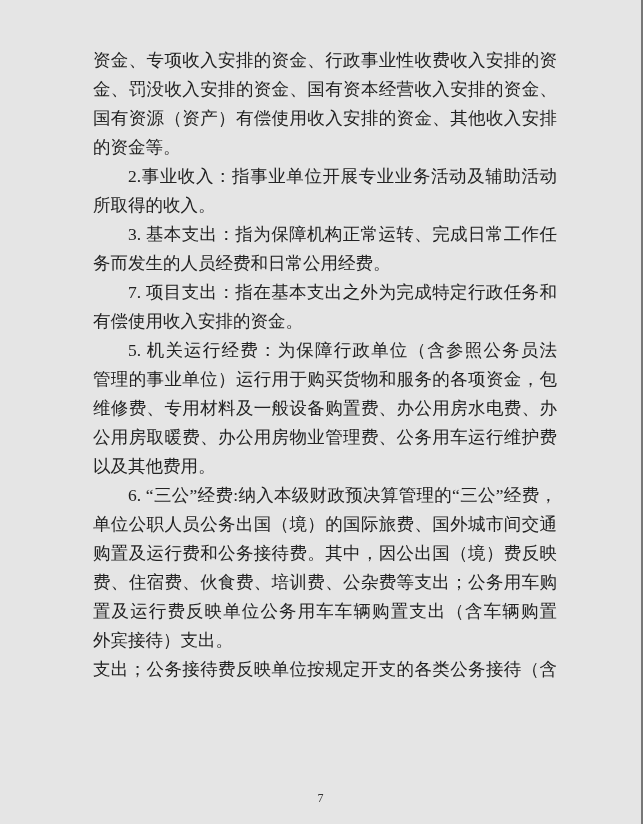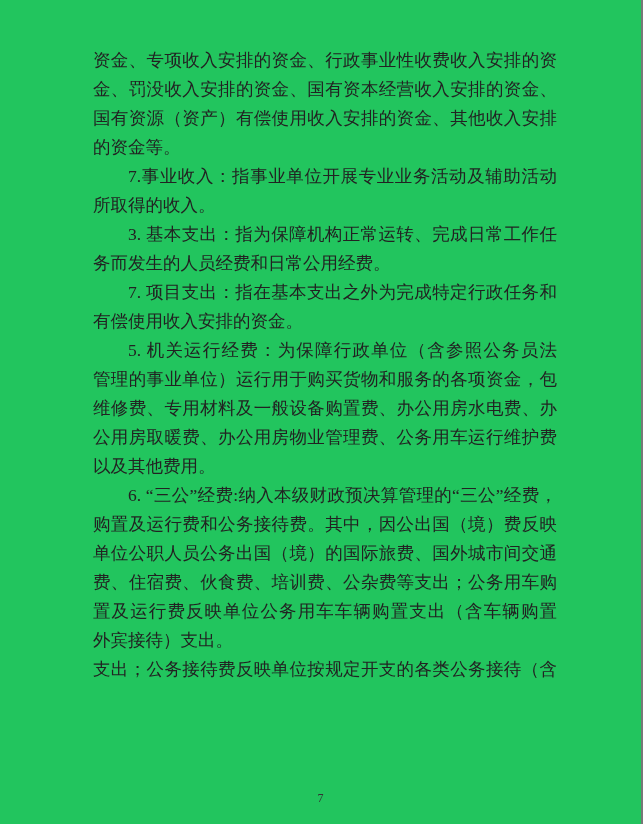--- a/index.html
+++ b/index.html
@@ -50,51 +50,51 @@
     top: 791px;
     text-align: center;
     font-size: 12px;
     color: #333333;
     font-family: "Liberation Serif", "DejaVu Serif", serif;
   }
 </style>
 </head>
 <body>
 
-<div class="page" style="background: #22c55e; border-right-color: rgb(119, 119, 119);">
+<div class="page" style="background: #e5e5e5; border-right-color: rgb(119, 119, 119);">
   <div class="content" id="doc-body" style="color: rgb(34, 34, 34);">
       <div class="para">
         <div class="line">资金、专项收入安排的资金、行政事业性收费收入安排的资</div>
         <div class="line">金、罚没收入安排的资金、国有资本经营收入安排的资金、</div>
         <div class="line">国有资源（资产）有偿使用收入安排的资金、其他收入安排</div>
         <div class="line last">的资金等。</div>
       </div>
       <div class="para indent">
-        <div class="line">7.事业收入：指事业单位开展专业业务活动及辅助活动</div>
+        <div class="line">2.事业收入：指事业单位开展专业业务活动及辅助活动</div>
         <div class="line last">所取得的收入。</div>
       </div>
       <div class="para indent">
         <div class="line">3. 基本支出：指为保障机构正常运转、完成日常工作任</div>
         <div class="line last">务而发生的人员经费和日常公用经费。</div>
       </div>
       <div class="para indent">
         <div class="line">7. 项目支出：指在基本支出之外为完成特定行政任务和</div>
         <div class="line last">有偿使用收入安排的资金。</div>
       </div>
       <div class="para indent">
         <div class="line">5. 机关运行经费：为保障行政单位（含参照公务员法</div>
         <div class="line">管理的事业单位）运行用于购买货物和服务的各项资金，包</div>
         <div class="line">维修费、专用材料及一般设备购置费、办公用房水电费、办</div>
         <div class="line">公用房取暖费、办公用房物业管理费、公务用车运行维护费</div>
         <div class="line last">以及其他费用。</div>
       </div>
       <div class="para indent">
         <div class="line">6. “三公”经费:纳入本级财政预决算管理的“三公”经费，</div>
+        <div class="line">单位公职人员公务出国（境）的国际旅费、国外城市间交通</div>
         <div class="line">购置及运行费和公务接待费。其中，因公出国（境）费反映</div>
-        <div class="line">单位公职人员公务出国（境）的国际旅费、国外城市间交通</div>
         <div class="line">费、住宿费、伙食费、培训费、公杂费等支出；公务用车购</div>
         <div class="line">置及运行费反映单位公务用车车辆购置支出（含车辆购置税）</div>
         <div class="line last">外宾接待）支出。</div>
         <div class="line">支出；公务接待费反映单位按规定开支的各类公务接待（含</div>
       </div>
     </div>
   <div class="pagenum">7</div>
 </div>
 
 </body></html>

